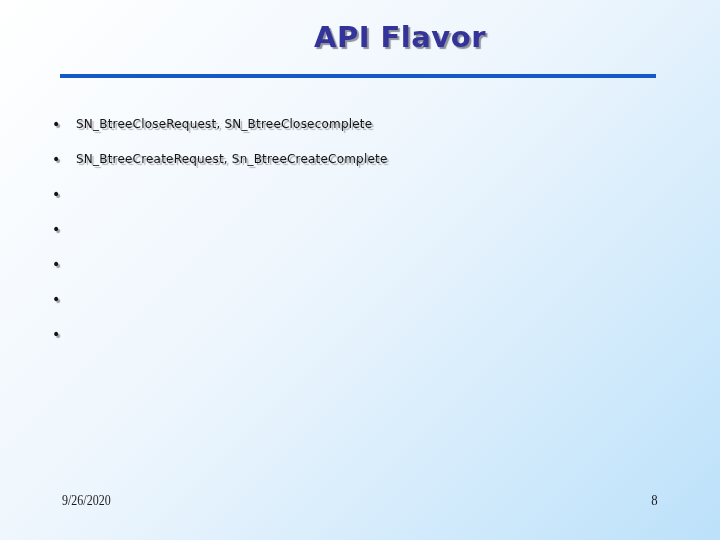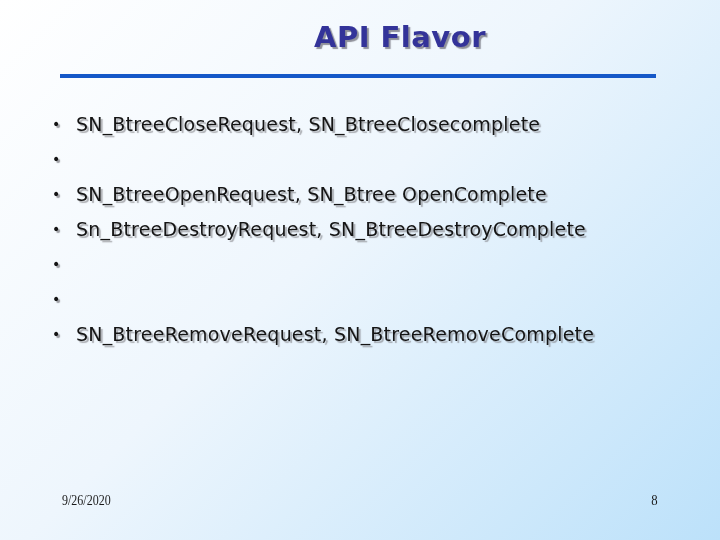--- a/index.html
+++ b/index.html
@@ -55,21 +55,21 @@
   }
   .dot {
     width: 24px;
     padding-left: 52px;
     font-size: 14px;
     color: var(--body-text);
     text-shadow: 2px 2px 1px rgba(120,120,125,0.7);
     flex: 0 0 auto;
   }
   .bullet-text {
-    font-size: 19px;
+    font-size: 12px;
     letter-spacing: 0.2px;
     color: var(--body-text);
     text-shadow: 2px 2px 1px rgba(120,120,125,0.6);
     white-space: nowrap;
   }
   .footer-date, .page-number {
     position: absolute;
     top: 492px;
     font-family: "Liberation Serif", serif;
     font-size: 15px;
@@ -97,37 +97,35 @@
 
   <div class="rule"></div>
 
   <ul class="bullets">
     <li class="bullet-item">
       <span class="dot">•</span>
       <span class="bullet-text">SN_BtreeCloseRequest, SN_BtreeClosecomplete</span>
     </li>
     <li class="bullet-item">
       <span class="dot">•</span>
-    </li>
-    <li class="bullet-item">
-      <span class="dot">•</span>
-      <span class="bullet-text">SN_BtreeOpenRequest, SN_Btree OpenComplete</span>
-    </li>
-    <li class="bullet-item">
-      <span class="dot">•</span>
-      <span class="bullet-text">Sn_BtreeDestroyRequest, SN_BtreeDestroyComplete</span>
+      <span class="bullet-text">SN_BtreeCreateRequest, Sn_BtreeCreateComplete</span>
     </li>
     <li class="bullet-item">
       <span class="dot">•</span>
     </li>
     <li class="bullet-item">
       <span class="dot">•</span>
     </li>
     <li class="bullet-item">
       <span class="dot">•</span>
-      <span class="bullet-text">SN_BtreeRemoveRequest, SN_BtreeRemoveComplete</span>
+    </li>
+    <li class="bullet-item">
+      <span class="dot">•</span>
+    </li>
+    <li class="bullet-item">
+      <span class="dot">•</span>
     </li>
   </ul>
 
   <span class="footer-date">9/26/2020</span>
   <span class="page-number">8</span>
 
 </div>
 
 </body></html>

